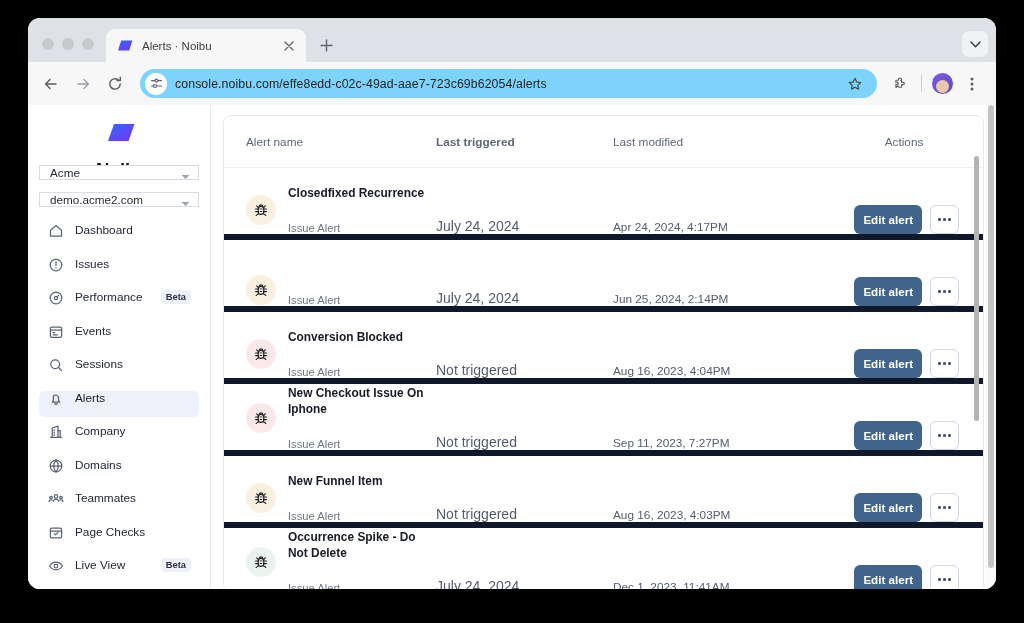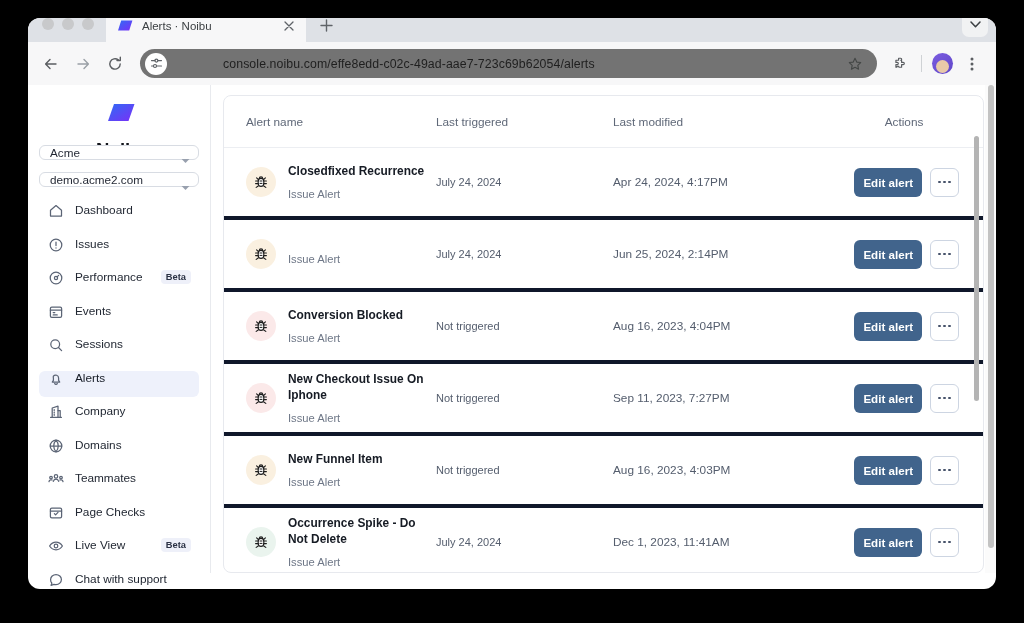--- a/index.html
+++ b/index.html
@@ -17,21 +17,21 @@
     width: 968px; height: 571px;
     background: #ffffff;
     border-radius: 12px;
     overflow: hidden;
     box-shadow: 0 6px 24px rgba(0,0,0,.35);
   }
 
   
   .tabstrip {
     position: relative;
-    height: 24px;
+    height: 44px;
     background: #dee1e6;
     display: flex;
     align-items: flex-end;
   }
   .traffic {
     display: flex; align-items: center; gap: 8px;
     padding: 0 12px 12px 14px;
   }
   .light { width: 12px; height: 12px; border-radius: 50%; background: #c8c9cb; }
 
@@ -92,26 +92,25 @@
   .navbtn {
     width: 30px; height: 30px;
     display: flex; align-items: center; justify-content: center;
     border-radius: 50%;
     color: #5b5e62;
   }
   .omnibox {
     flex: 1 1 auto;
     height: 29px;
     margin: 0 8px;
-    background: #737373;
+    background: #7dd3fc;
     border-radius: 15px;
     display: flex; align-items: center;
     padding: 0 10px 0 5px;
     overflow: hidden;
-    gap: 48px;
   }
   .site-chip {
     width: 22px; height: 22px; flex: 0 0 22px;
     border-radius: 50%;
     background: #ffffff;
     display: flex; align-items: center; justify-content: center;
     margin-right: 8px;
   }
   .url {
     font-size: 12.3px;
@@ -169,22 +168,22 @@
   }
   .logo-mark { width: 27px; height: 19px; flex: 0 0 27px; }
   .brand-name {
     font-size: 18.5px; font-weight: bold; color: #14161c;
     letter-spacing: -.3px;
   }
   .select {
     margin-top: 12px;
     height: 26px;
     border: 1px solid #d8dce3;
-    border-radius: 6px;
-    display: flex; align-items: center;
+    border-radius: 0;
+    display: flex; 
     padding: 0 8px 0 10px;
     background: #fff;
   }
   .select-val {
     font-size: 11.7px; color: #1f2430;
     white-space: nowrap; overflow: hidden; text-overflow: ellipsis;
   }
   .caret {
     margin-left: auto;
     width: 9px; height: 6px; flex: 0 0 9px;
@@ -235,44 +234,44 @@
   }
   .thead {
     display: flex; align-items: center;
     height: 52px;
     padding: 0 24px 0 22px;
     border-bottom: 1px solid #eceef2;
     font-size: 11.8px;
     color: #5f6878;
   }
   .c-name   { flex: 0 0 190px; }
-  .c-trig   { flex: 0 0 177px; }
+  .c-trig   { flex: 0 0 177px; font-weight: bold; }
   .c-mod    { flex: 1 1 auto; }
   .c-act    { flex: 0 0 110px; text-align: center; }
 
   .row {
-    display: flex; align-items: center;
+    display: flex; align-items: flex-end;
     min-height: 72px;
     padding: 0 24px 0 22px;
-    border-bottom: 4px solid #0f172a;
+    border-bottom: 6px solid #0f172a;
   }
   .namecell { flex: 0 0 190px; display: flex; align-items: center; }
   .bugwrap {
     width: 30px; height: 30px; flex: 0 0 30px;
     border-radius: 50%;
     display: flex; align-items: center; justify-content: center;
     margin-right: 12px;
   }
   .nametext { min-width: 0; }
   .alert-title {
     font-size: 11.9px; font-weight: bold; color: #161b24;
     line-height: 15.5px;
   }
-  .alert-sub { font-size: 11.2px; color: #6e7787; margin-top: 9px; }
-  .trigcell { flex: 0 0 177px; font-size: 11px; color: #545d6d; }
+  .alert-sub { font-size: 11.2px; color: #6e7787; margin-top: 21px; }
+  .trigcell { flex: 0 0 177px; font-size: 14px; color: #545d6d; }
   .modcell  { flex: 1 1 auto;  font-size: 11.8px; color: #545d6d; }
   .actcell  { flex: 0 0 110px; display: flex; align-items: center; justify-content: flex-end; gap: 8px; }
   .btn-edit {
     background: #41648c;
     color: #ffffff;
     font-size: 11.6px; font-weight: bold;
     border: none; border-radius: 6px;
     height: 29px; padding: 0 9px;
     white-space: nowrap;
   }

